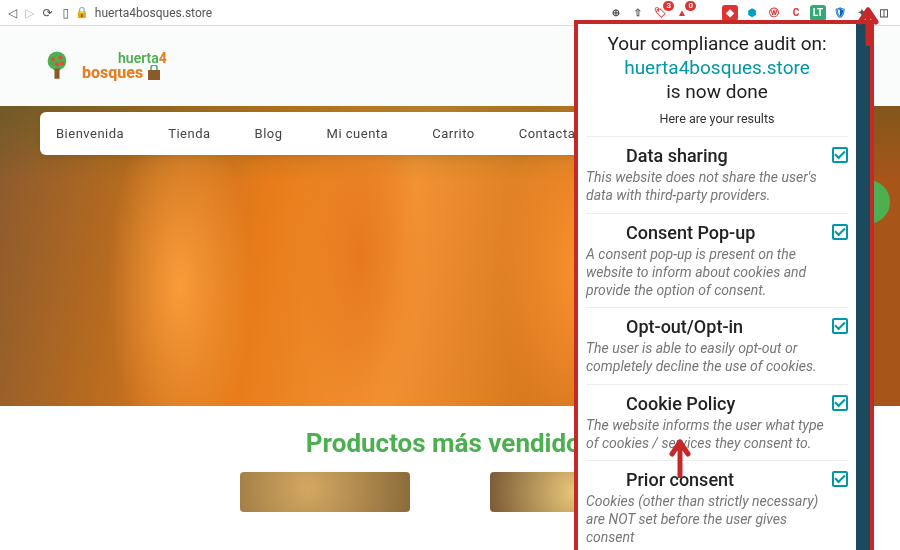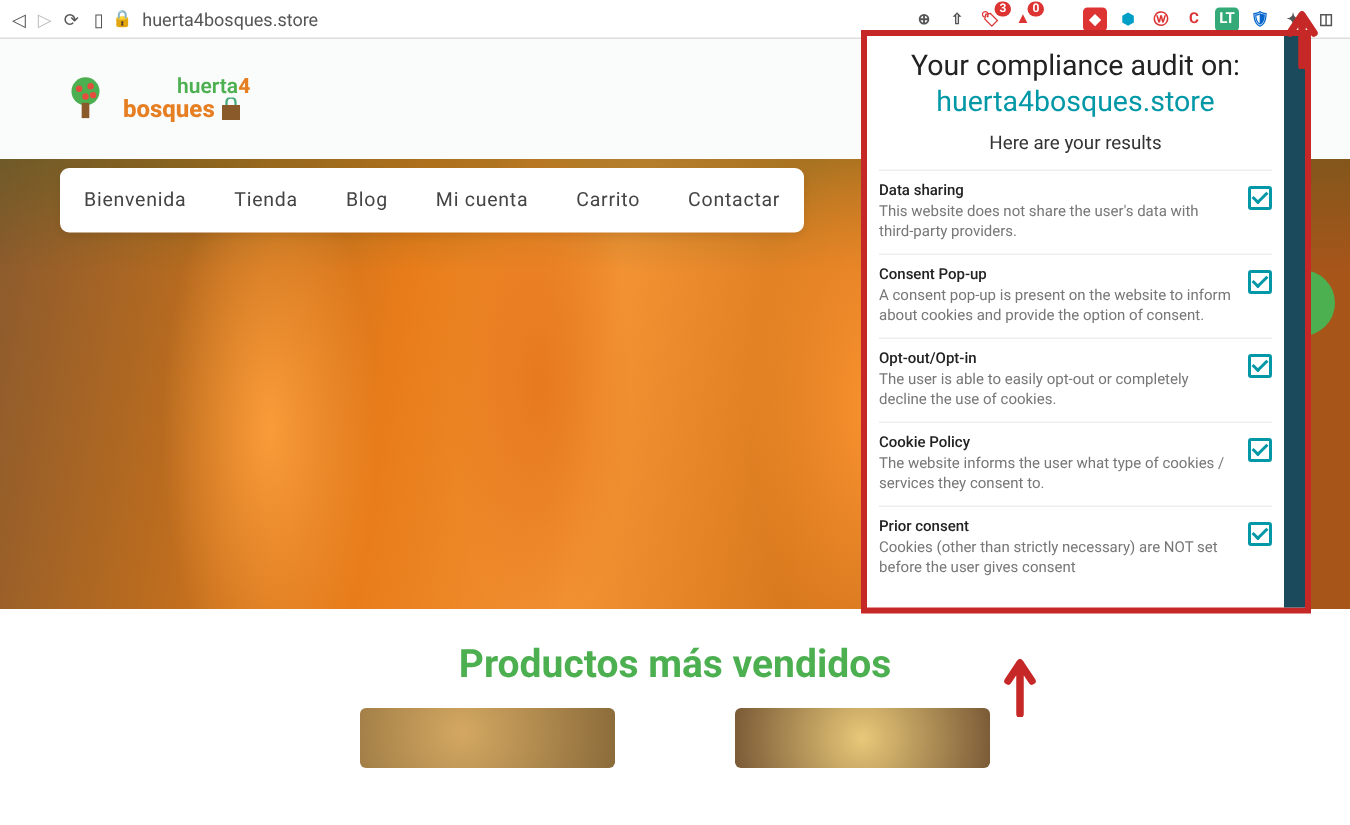--- a/index.html
+++ b/index.html
@@ -24,21 +24,21 @@
   .logo-text .l1 { color: #4caf50; font-size: 14px; font-weight: 600; margin-left: 36px; }
   .logo-text .l1 b { color: #e67e22; font-weight: 800; }
   .logo-text .l2 { color: #e67e22; font-size: 16px; font-weight: 800; display: flex; align-items: center; gap: 3px; }
   .contact-box { display: flex; align-items: center; gap: 12px; border: 1px solid #e8e8e8; border-radius: 8px; padding: 10px 18px; background: #fff; }
   .contact-box .ic { width: 28px; height: 28px; background: #eaf7ec; border-radius: 6px; display: flex; align-items: center; justify-content: center; color: #4caf50; }
   .contact-box .txt .t1 { font-size: 12px; font-weight: 700; color: #2b2b2b; }
   .contact-box .txt .t2 { font-size: 11px; color: #888; }
   .phone-box { width: 40px; height: 46px; border: 1px solid #e8e8e8; border-radius: 8px; display: flex; align-items: center; justify-content: center; color: #4caf50; background: #fff; }
 
   
-  .nav-bar { position: absolute; top: 112px; left: 40px; background: #fff; border-radius: 6px; padding: 10px 0; display: flex; gap: 0; box-shadow: 0 2px 6px rgba(0,0,0,.08); z-index: 2; }
+  .nav-bar { position: absolute; top: 112px; left: 40px; background: #fff; border-radius: 6px; padding: 10px 0; display: flex; gap: 12px; box-shadow: 0 2px 6px rgba(0,0,0,.08); z-index: 2; }
   .nav-bar span { padding: 4px 16px; font-size: 13px; color: #444; cursor: pointer; letter-spacing: .5px; }
 
   
   .hero { position: relative; height: 300px; width: 100%; overflow: hidden; }
   .hero-bg { position: absolute; inset: 0; background: linear-gradient(100deg, #8a5a2e 0%, #b86b1f 15%, #e87c1a 30%, #f29233 45%, #d97a1e 60%, #c36818 75%, #a8551a 90%); }
   .hero-bg::before { content: ""; position: absolute; inset: 0; background:
       radial-gradient(ellipse 120px 300px at 20% 60%, rgba(255,160,60,.9), transparent 60%),
       radial-gradient(ellipse 100px 280px at 40% 50%, rgba(230,120,30,.95), transparent 60%),
       radial-gradient(ellipse 140px 320px at 65% 55%, rgba(255,150,50,.9), transparent 60%),
       radial-gradient(ellipse 110px 280px at 85% 45%, rgba(220,110,25,.95), transparent 60%),
@@ -58,22 +58,22 @@
   .prod.b { background: radial-gradient(circle at 50% 50%, #e8c878, #7a5a36); }
 
   
   .popup-wrap { position: absolute; top: 20px; right: 26px; width: 300px; border: 4px solid #c62828; background: #fff; z-index: 10; }
   .popup-inner { border-right: 14px solid #1a4a5c; padding: 8px 8px 12px; }
   .popup-title { text-align: center; font-size: 19px; color: #222; line-height: 1.25; }
   .popup-title .domain { color: #0097a7; }
   .popup-sub { text-align: center; font-size: 12.5px; color: #333; margin: 8px 0 10px; }
   .audit-item { border-top: 1px solid #eee; padding: 8px 24px 8px 0; position: relative; }
   .audit-item:first-of-type { border-top: 1px solid #eee; }
-  .audit-item .ai-title { font-size: 10px; color: #222; font-weight: 500; margin-bottom: 2px; }
-  .audit-item .ai-desc { font-size: 10px; color: #777; line-height: 1.3; }
+  .audit-item .ai-title { font-size: 18px; color: #222; font-weight: 500; margin-bottom: 2px; margin-left: 40px; }
+  .audit-item .ai-desc { font-size: 14px; color: #777; line-height: 1.3; font-style: italic; }
   .check { position: absolute; right: 0; top: 10px; width: 16px; height: 16px; border: 2px solid #0097a7; border-radius: 2px; display: flex; align-items: center; justify-content: center; }
   .check::after { content: ""; width: 8px; height: 4px; border-left: 2px solid #0097a7; border-bottom: 2px solid #0097a7; transform: rotate(-45deg) translate(1px,-1px); }
 
   
   .arrow { position: absolute; z-index: 20; }
   .arrow svg { display: block; }
 </style>
 </head>
 <body>
 
@@ -161,20 +161,21 @@
     <div class="prod a"></div>
     <div class="prod b"></div>
   </div>
 </div>
 
 <div class="popup-wrap">
   <div class="popup-inner">
     <div class="popup-title">
       <span>Your compliance audit on:</span><br>
       <span class="domain">huerta4bosques.store</span><br>
+      <span>is now done</span>
     </div>
     <div class="popup-sub">Here are your results</div>
 
     <div class="audit-item">
       <div class="ai-title">Data sharing</div>
       <div class="ai-desc">This website does not share the user's data with third-party providers.</div>
       <div class="check"></div>
     </div>
     <div class="audit-item">
       <div class="ai-title">Consent Pop-up</div>

